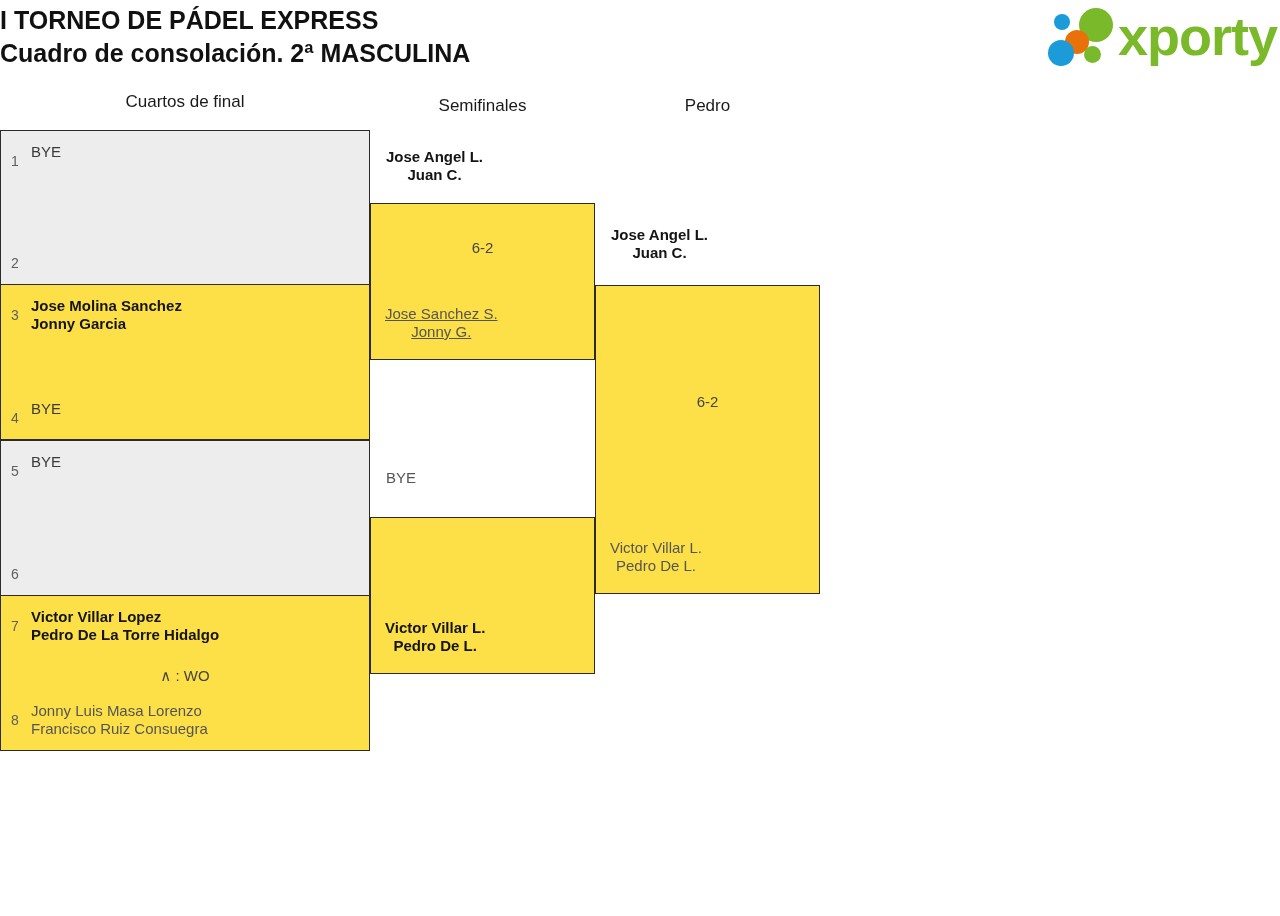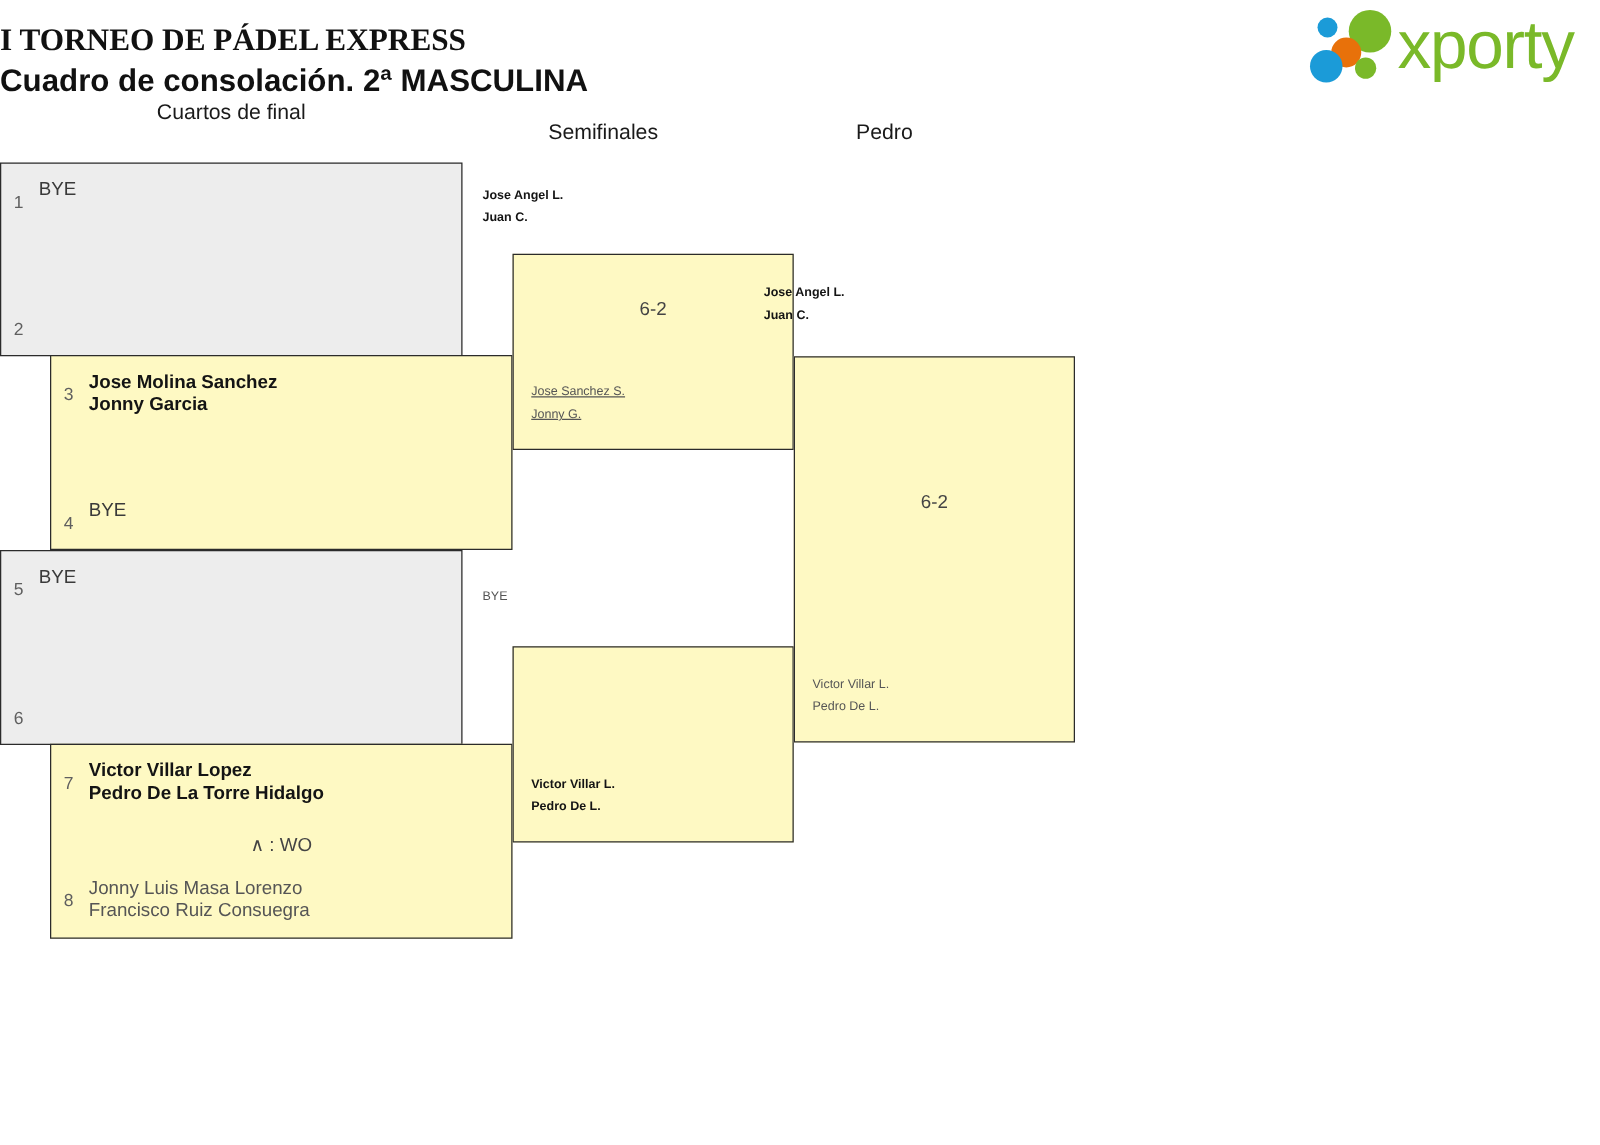--- a/index.html
+++ b/index.html
@@ -23,21 +23,21 @@
     top: 0;
     width: 1000px;
   }
   #title-line1, #title-line2 {
     font-size: 25px;
     font-weight: bold;
     line-height: 33px;
     color: #111111;
     white-space: nowrap;
   }
-  #title-line1 { margin-top: 16px; font-family: Liberation Serif, serif; }
+  #title-line1 { margin-top: 4px; }
 
   
   #brand-logo {
     position: absolute;
     left: 1048px;
     top: 6px;
     width: 228px;
     height: 62px;
   }
   #logo-dots {
@@ -51,46 +51,46 @@
   #dot-blue-small  { left: 6px;  top: 6px;  width: 16px; height: 16px; background: #1b9bd8; }
   #dot-green-big   { left: 31px; top: 0px;  width: 34px; height: 34px; background: #7ab929; }
   #dot-orange      { left: 17px; top: 22px; width: 24px; height: 24px; background: #e8710a; }
   #dot-blue-big    { left: 0px;  top: 32px; width: 26px; height: 26px; background: #1b9bd8; }
   #dot-green-small { left: 36px; top: 38px; width: 17px; height: 17px; background: #7ab929; }
   #logo-wordmark {
     position: absolute;
     left: 70px;
     top: -1px;
     font-size: 54px;
-    font-weight: normal;
+    font-weight: bold;
     color: #7ab929;
     letter-spacing: -1px;
     line-height: 62px;
   }
 
   
   .round-header {
     position: absolute;
     font-size: 17px;
     color: #1a1a1a;
     text-align: center;
     white-space: nowrap;
   }
-  #round-header-qf  { left: 0px;   top: 80px; width: 370px; }
+  #round-header-qf  { left: 0px;   top: 92px; width: 370px; }
   #round-header-sf  { left: 370px; top: 96px; width: 225px; }
   #round-header-f   { left: 595px; top: 96px; width: 225px; }
 
   
   .bracket-box {
     position: absolute;
     box-sizing: border-box;
     border: 1px solid #2b2b2b;
   }
   .box-shaded { background: #ededed; }
-  .box-plain  { background: #fef9c3; margin-left: 40px; }
+  .box-plain  { background: #fde047; }
 
   
   #qf-match-1 { left: 0px; top: 130px; width: 370px; height: 155px; }
   #qf-match-2 { left: 0px; top: 284px; width: 370px; height: 156px; }
   #qf-match-3 { left: 0px; top: 440px; width: 370px; height: 156px; }
   #qf-match-4 { left: 0px; top: 595px; width: 370px; height: 156px; }
 
   
   #sf-match-1 { left: 370px; top: 203px; width: 225px; height: 157px; }
   #sf-match-2 { left: 370px; top: 517px; width: 225px; height: 157px; }
@@ -137,22 +137,23 @@
     width: 100%;
     text-align: center;
     font-size: 15px;
     color: #444444;
   }
 
   
   .adv-slot {
     position: absolute;
     padding-left: 8px;
-    font-size: 10px;
+    font-size: 15px;
     line-height: 18px;
+    text-align: center;
   }
   .adv-winner { font-weight: bold; color: #141414; }
   .adv-loser  { font-weight: normal; color: #555555; }
 </style>
 </head>
 <body>
 
 <div id="header-title">
   <div id="title-line1">I TORNEO DE PÁDEL EXPRESS</div>
   <div id="title-line2">Cuadro de consolación. 2ª MASCULINA</div>

